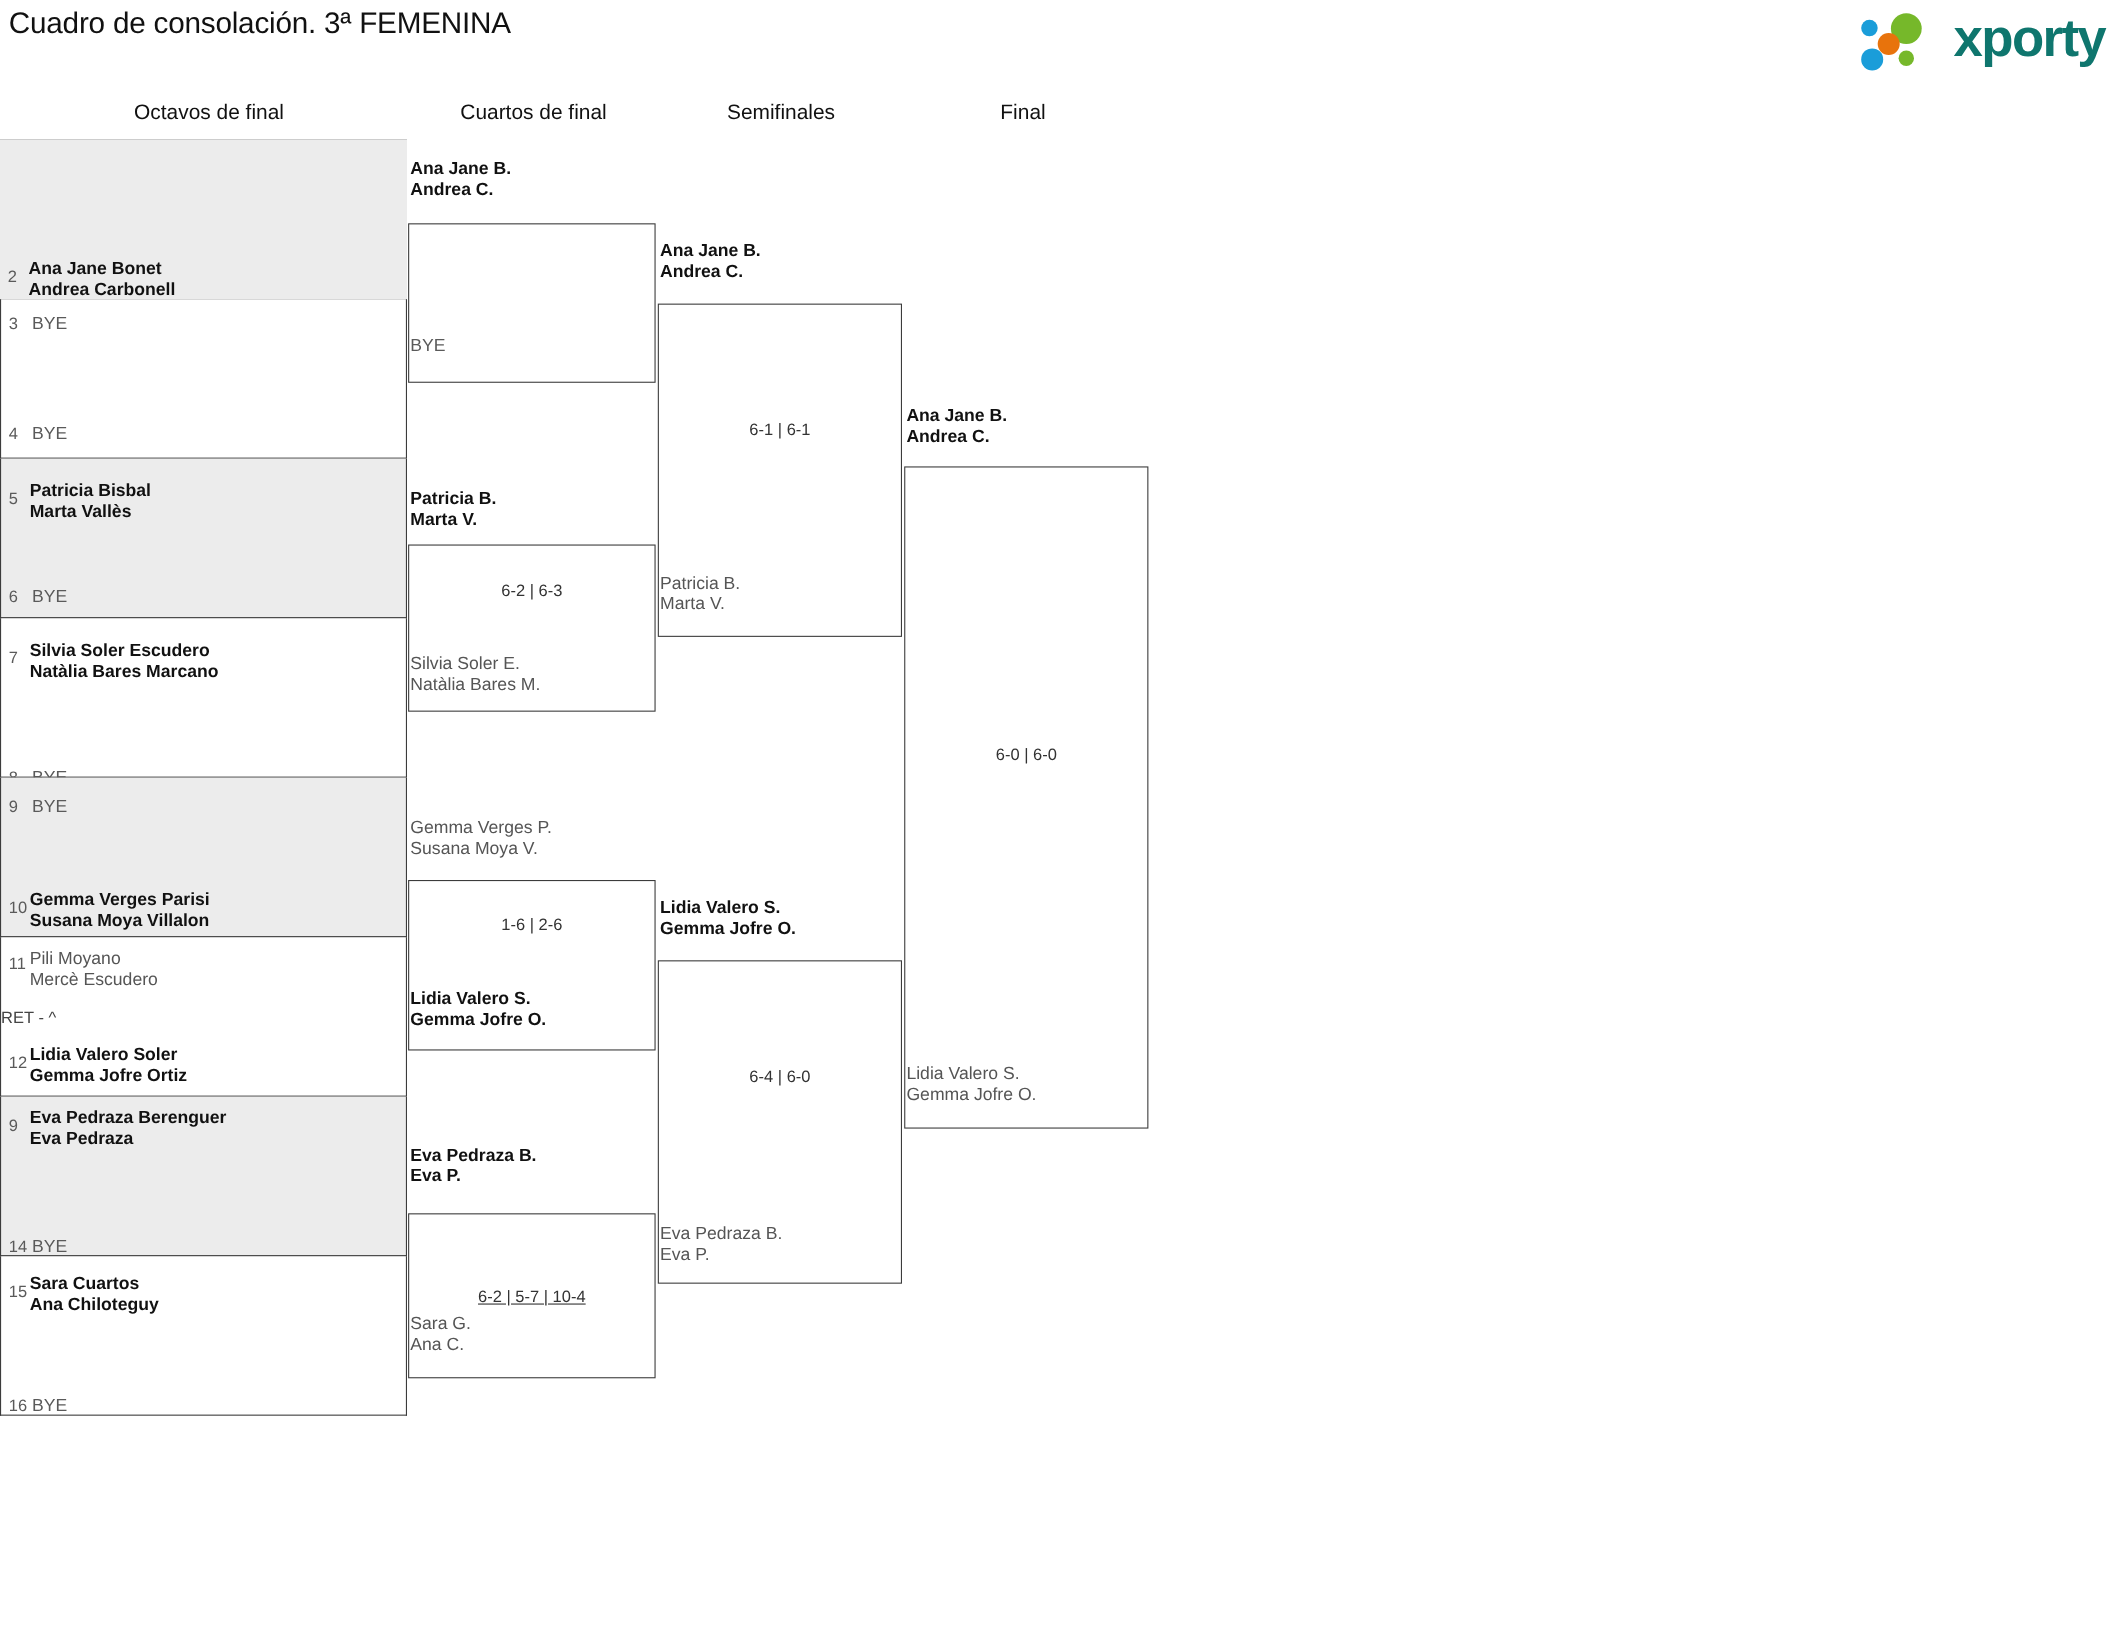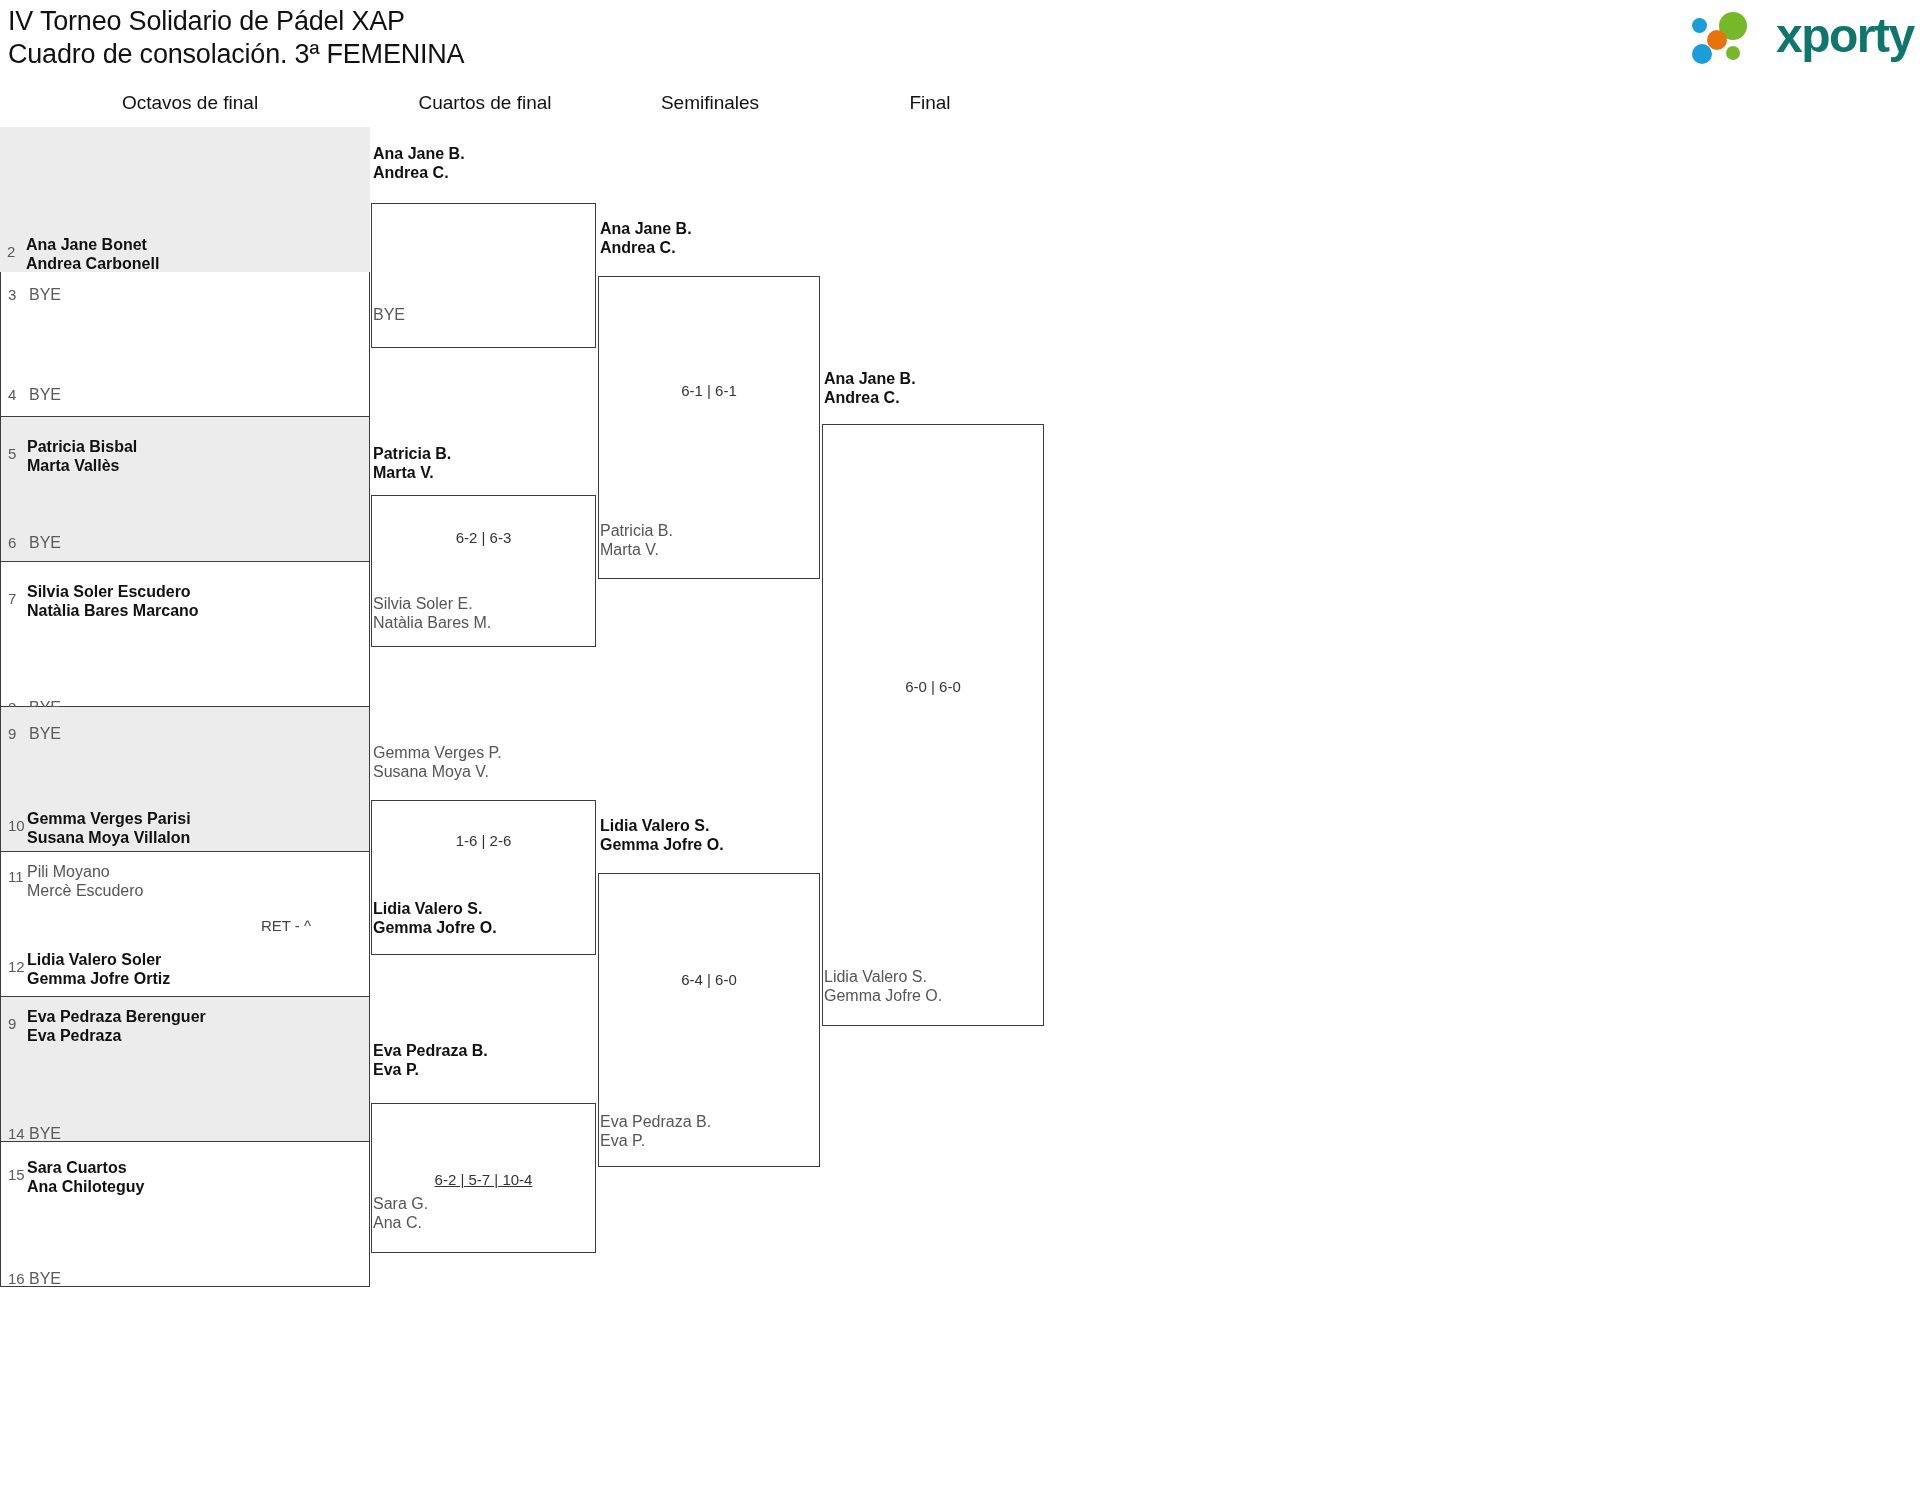--- a/index.html
+++ b/index.html
@@ -123,21 +123,21 @@
   .slot-names.bye {
     color: #5a5a5a;
     font-weight: 400;
     left: 28px;
     font-size: 16px;
   }
   .slot-note {
     position: absolute;
     font-size: 15px;
     color: #444444;
-    text-align: right;
+    text-align: left;
     line-height: 17px;
   }
 
   
   .matchbox {
     position: absolute;
     box-sizing: border-box;
     border: 1px solid #3c3c3c;
     background: transparent;
   }
@@ -157,21 +157,20 @@
   }
   .entry.winner { color: #111111; font-weight: 700; }
   .entry.loser  { color: #555555; font-weight: 400; }
   .entry.bye    { color: #5a5a5a; font-weight: 400; }
 </style>
 </head>
 <body>
 
 <div id="header">
   <div id="title-block">
-    <div class="title-line">IV Torneo Solidario de Pádel XAP</div>
     <div class="title-line">Cuadro de consolación. 3ª FEMENINA</div>
   </div>
 
   <div id="logo">
     <div id="logo-dots">
       <div class="dot" style="left:0px;  top:6px;  width:15px; height:15px; background:#1a9dd9;"></div>
       <div class="dot" style="left:27px; top:0px;  width:28px; height:28px; background:#76b82a;"></div>
       <div class="dot" style="left:15px; top:18px; width:20px; height:20px; background:#e8730c;"></div>
       <div class="dot" style="left:0px;  top:32px; width:20px; height:20px; background:#1a9dd9;"></div>
       <div class="dot" style="left:34px; top:34px; width:14px; height:14px; background:#76b82a;"></div>

